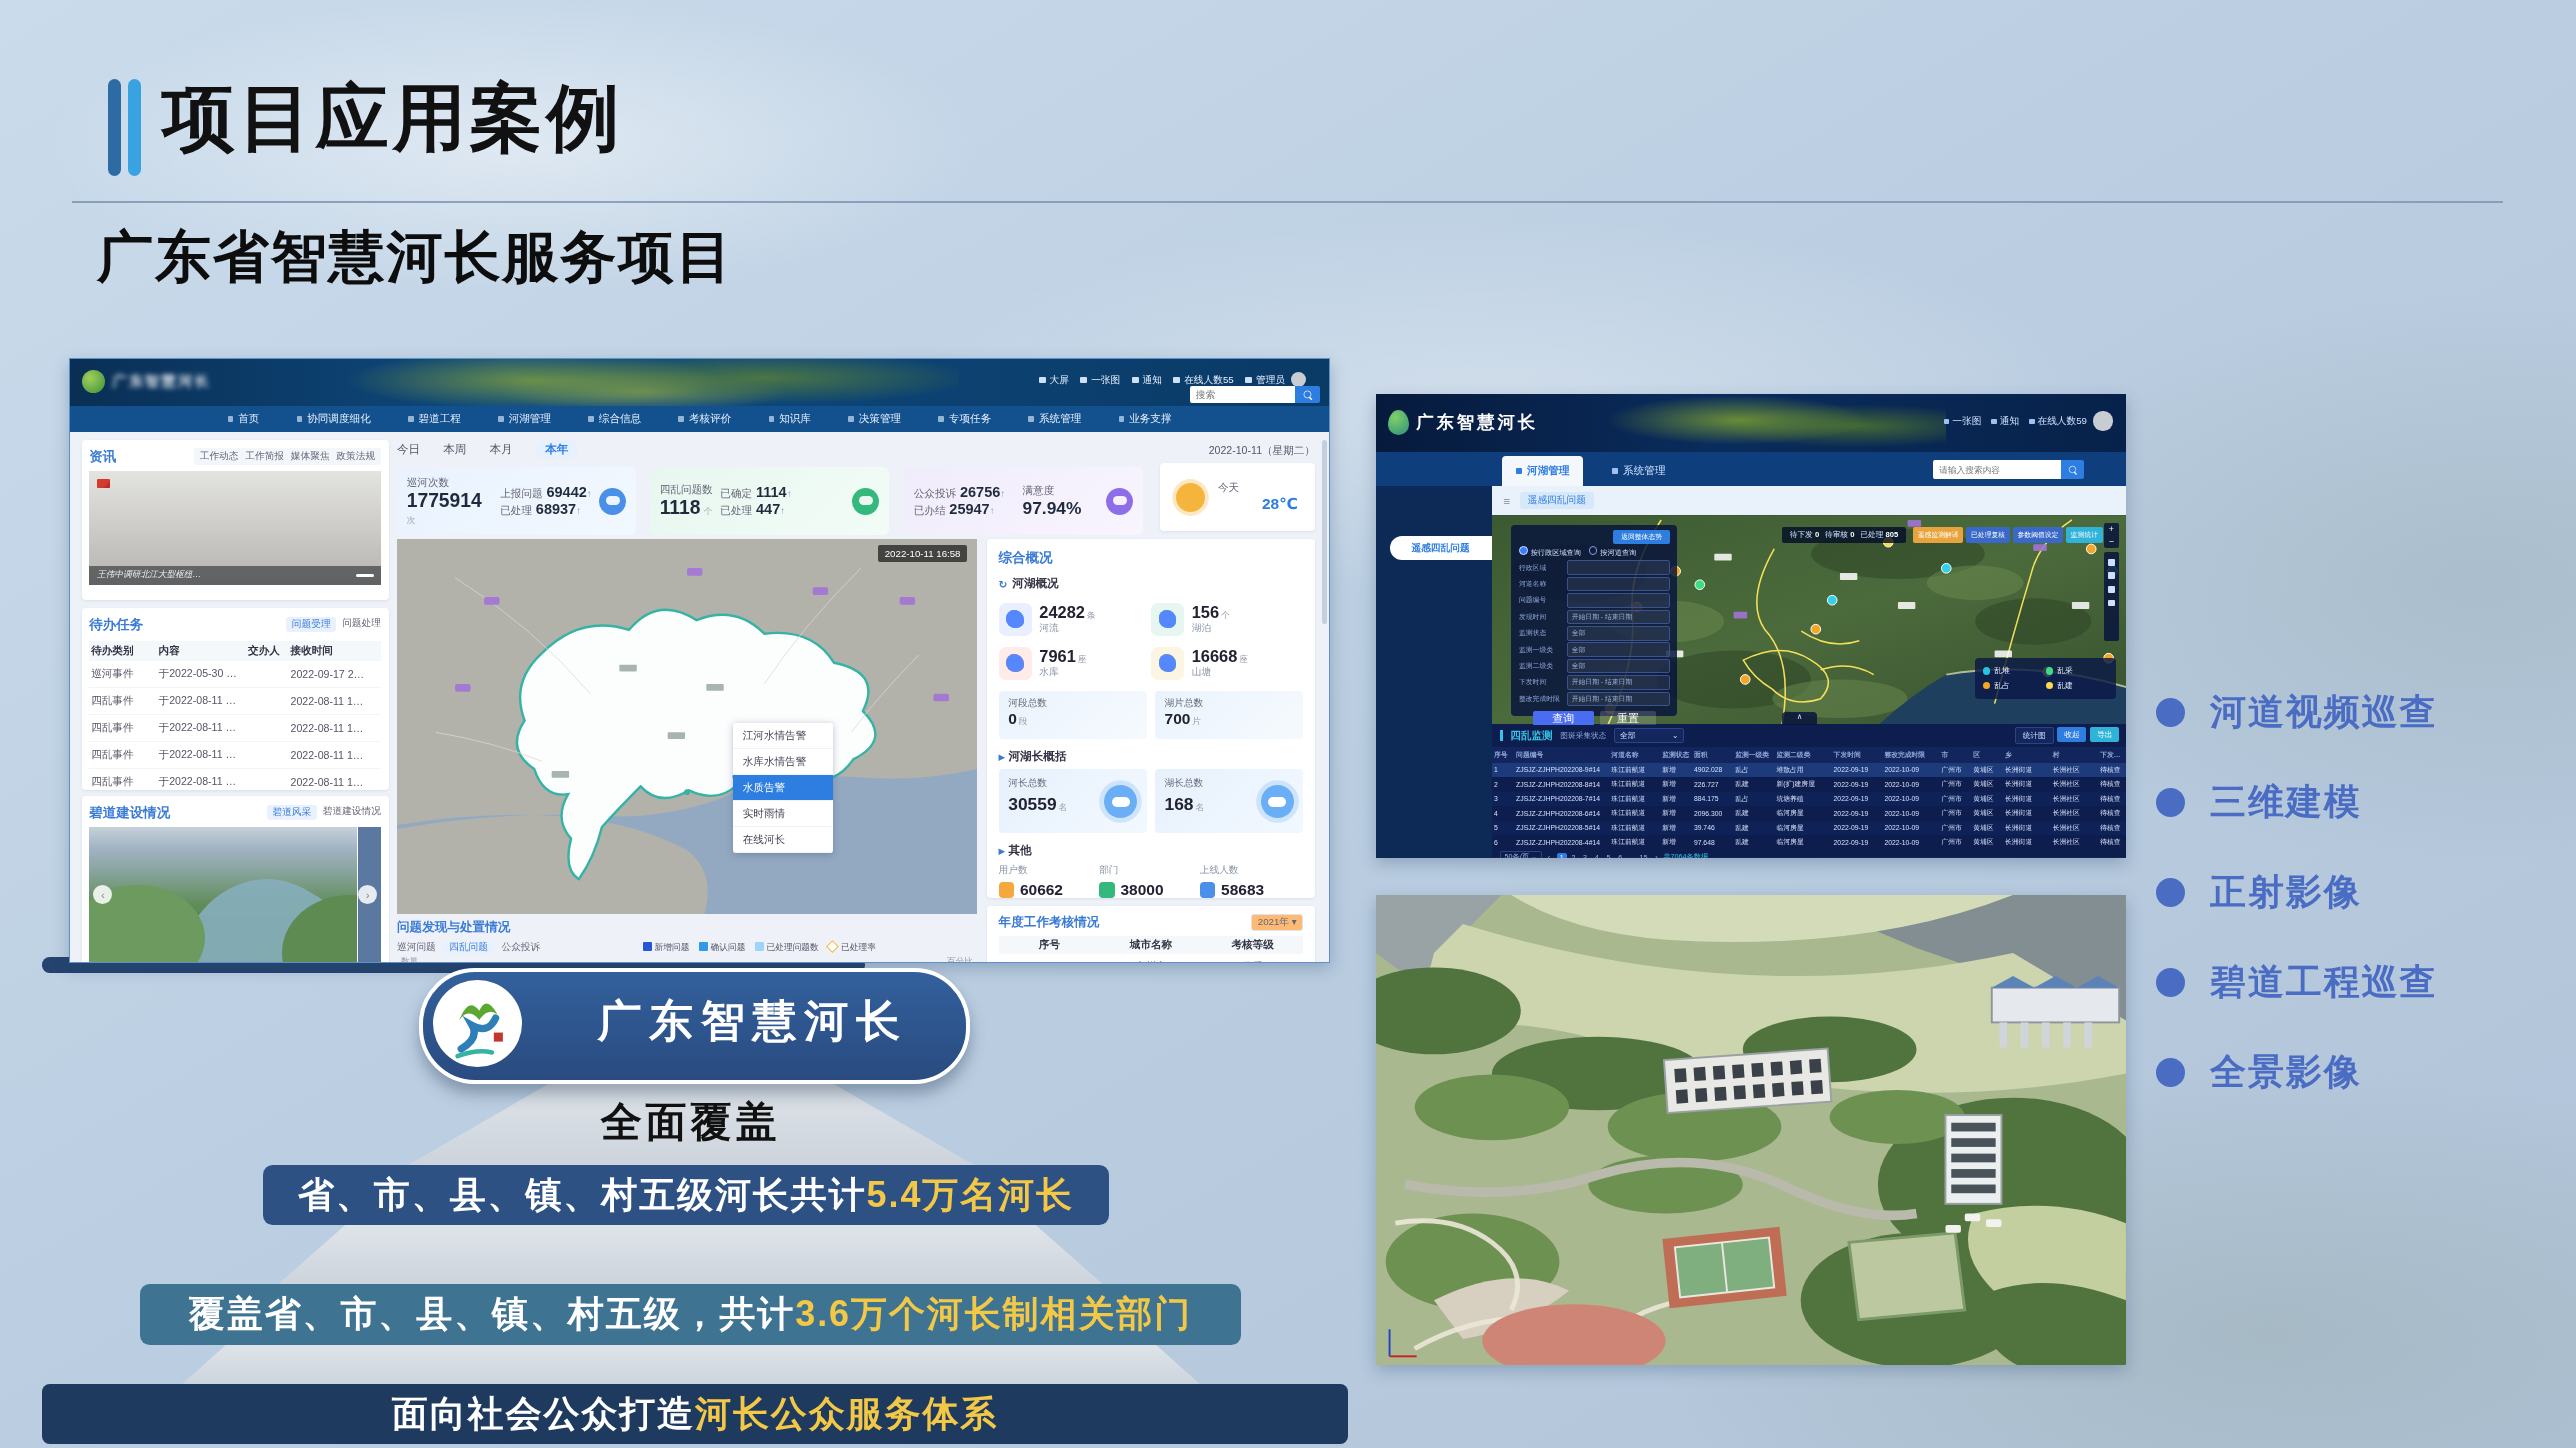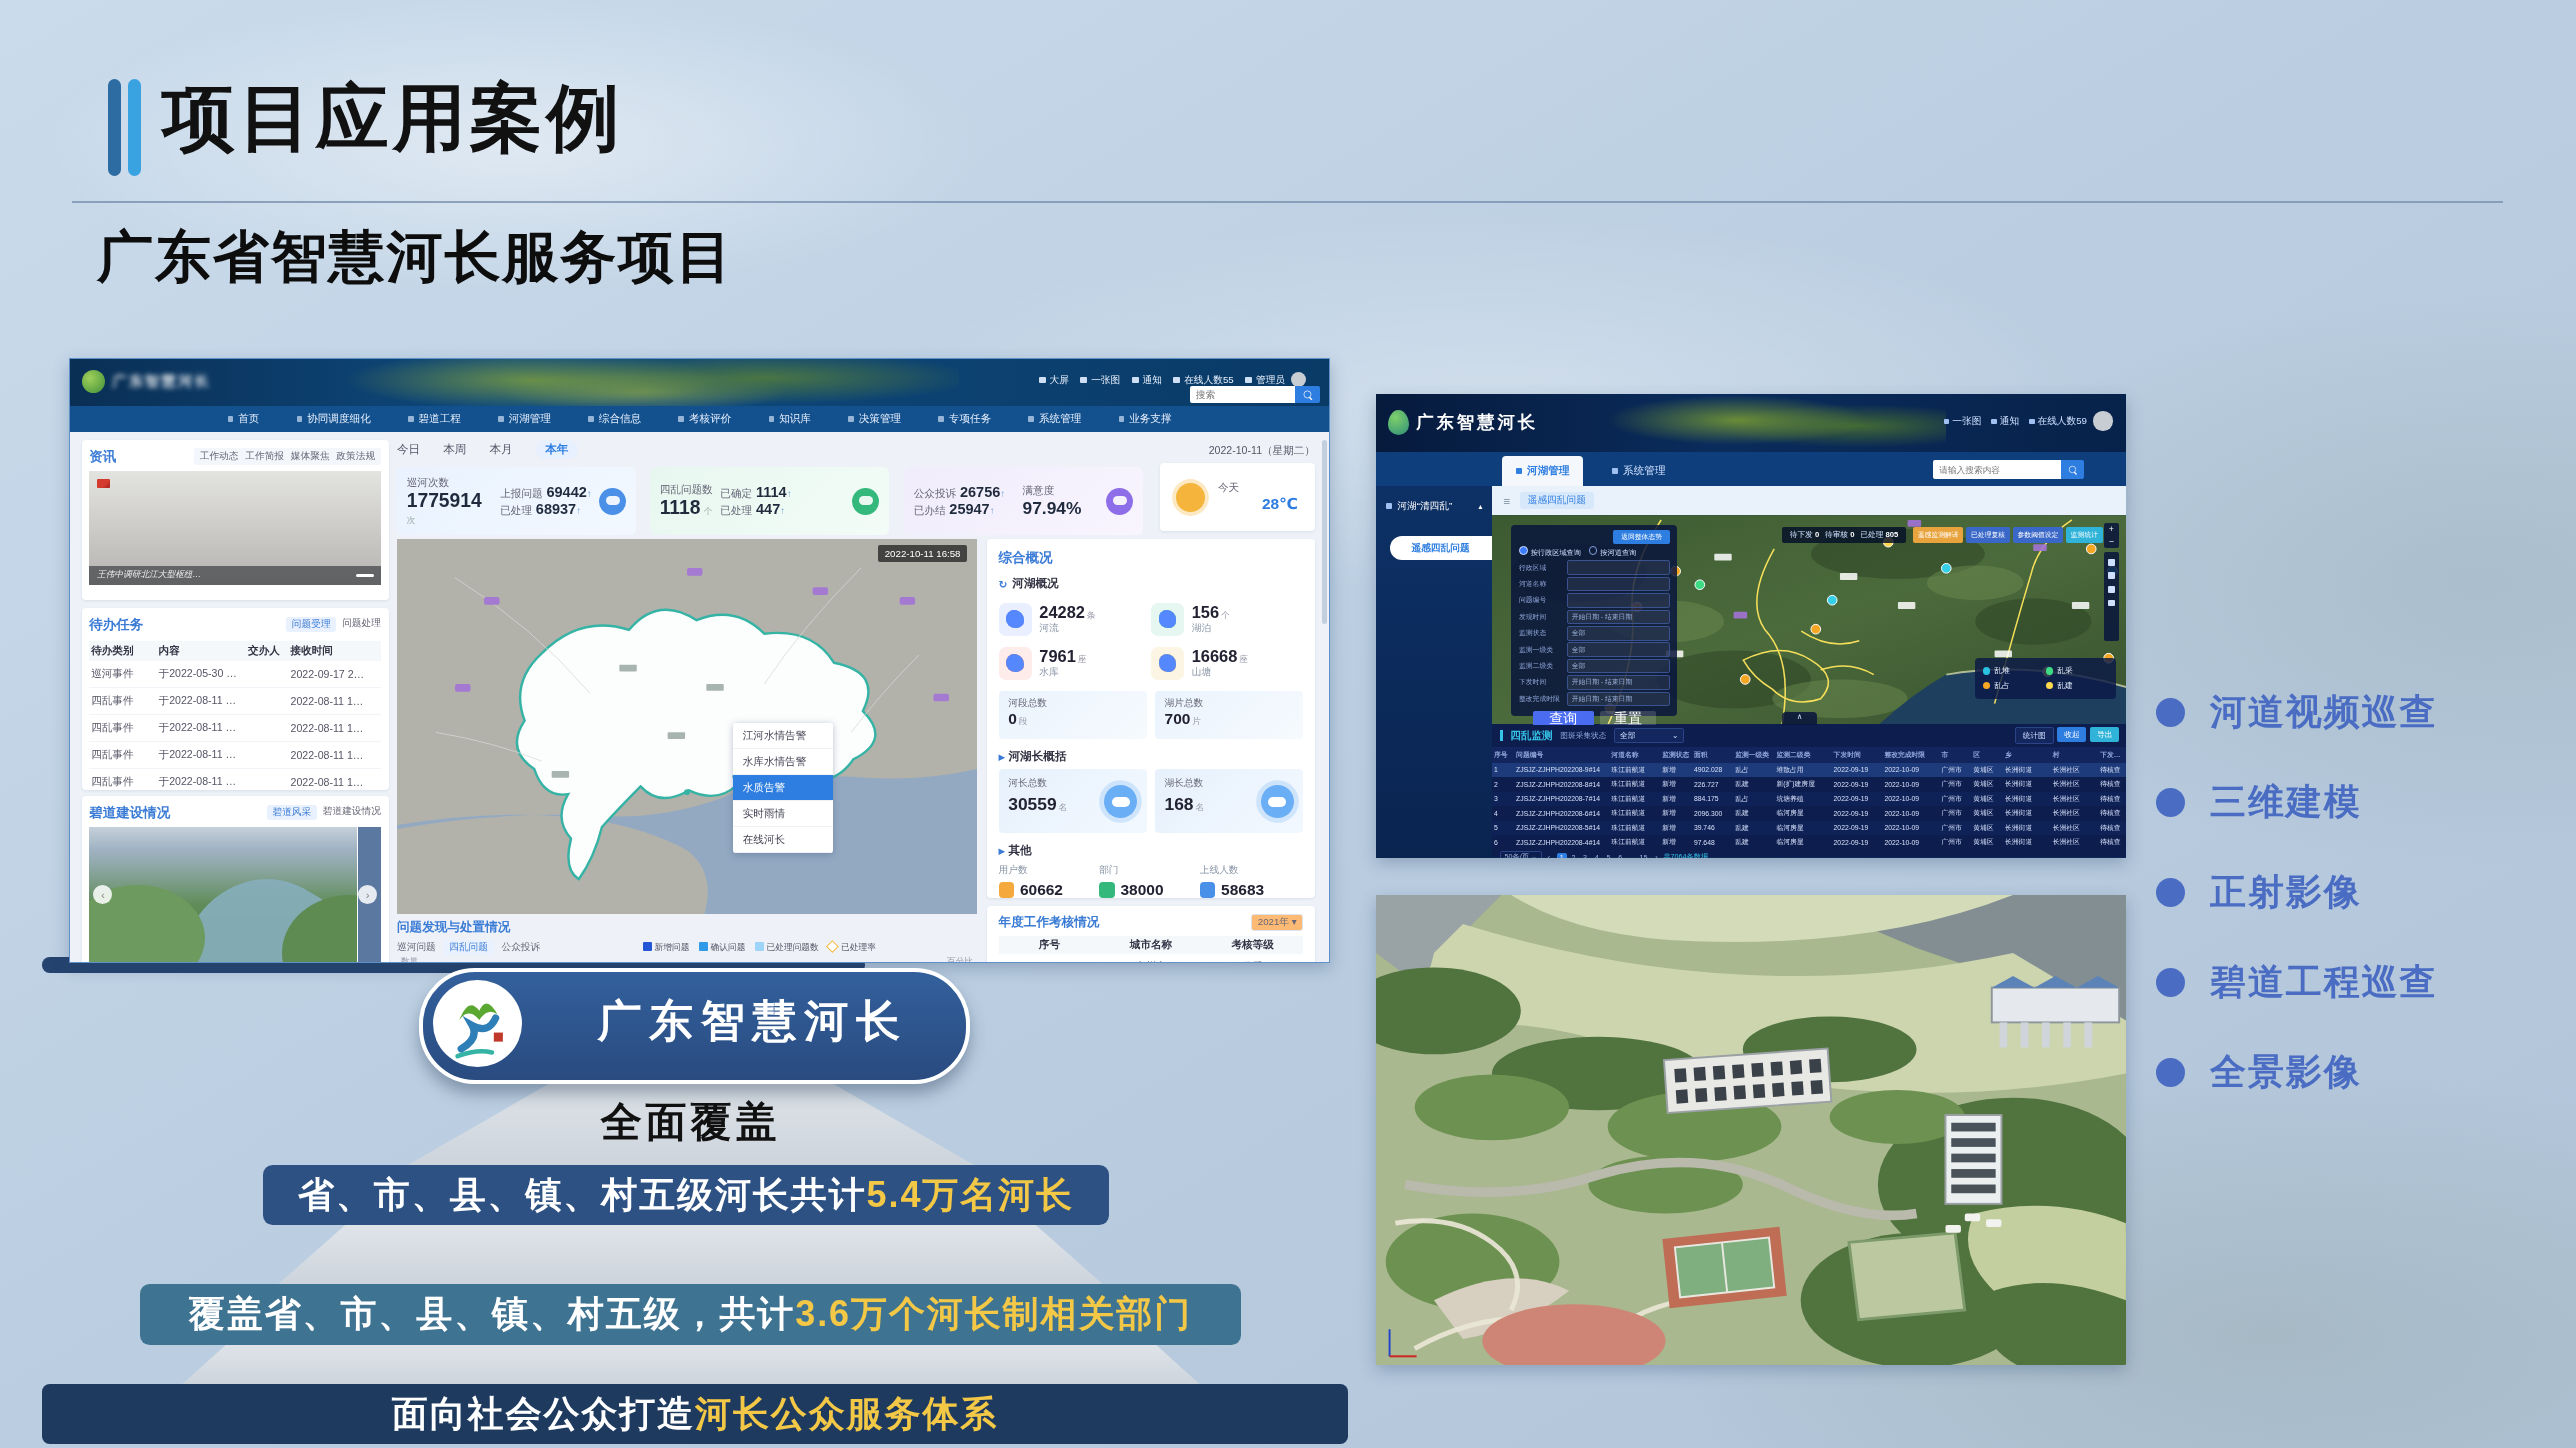--- a/index.html
+++ b/index.html
@@ -115,21 +115,21 @@
   .g-crumb{position:absolute;left:116px;top:92px;width:635px;height:29px;background:#e9f1fa;display:flex;align-items:center;gap:9.7px;padding-left:11.6px;box-sizing:border-box;color:#567;}
   .g-map{position:absolute;left:116px;top:121px;width:635px;height:210px;overflow:hidden;}
   .g-filter{position:absolute;left:19.3px;top:9.7px;width:166px;height:191px;background:rgba(8,20,60,.85);border-radius:3.9px;padding:5.8px 7.7px;box-sizing:border-box;z-index:4;}
   .g-frow{display:flex;align-items:center;height:16.4px;gap:3.9px;}
   .g-frow .fl{width:44px;font-size:6.8px;color:#8fa6d9;flex:none;white-space:nowrap;overflow:hidden;}
   .g-frow .fc{flex:1;height:12.6px;border:1px solid #3a5390;border-radius:1.9px;background:rgba(255,255,255,.07);
               font-size:6.8px;color:#9fb4dd;display:flex;align-items:center;padding:0 3.9px;white-space:nowrap;overflow:hidden;}
   .g-radio{display:flex;gap:7.7px;font-size:7.2px;color:#cfe0ff;align-items:center;height:15.5px;}
   .g-radio i{width:6.8px;height:6.8px;border-radius:50%;border:1px solid #7fa0e0;display:inline-block;margin-right:2.9px;}
   .g-radio .on i{background:#3d7bff;border-color:#cfe0ff;}
-  .g-btn{height:15.5px;border-radius:1.9px;font-size:14px;color:#fff;display:inline-flex;align-items:center;justify-content:center;padding:0 7.7px;}
+  .g-btn{height:15.5px;border-radius:1.9px;font-size:11px;color:#fff;display:inline-flex;align-items:center;justify-content:center;padding:0 7.7px;}
   .g-statbar{position:absolute;left:290px;top:11.6px;height:16.4px;background:rgba(5,15,40,.82);border-radius:1.9px;display:flex;align-items:center;gap:5.8px;padding:0 7.7px;font-size:7.7px;color:#cfe0ff;z-index:4;white-space:nowrap;}
   .g-statbar b{color:#fff;font-weight:bold;}
   .g-mapbtns{position:absolute;left:421px;top:11.6px;display:flex;gap:2.9px;z-index:4;}
   .g-mapbtns span{height:16.4px;border-radius:1.9px;font-size:6.8px;color:#fff;display:inline-flex;align-items:center;padding:0 4.8px;white-space:nowrap;}
   .g-mapbtns span:nth-of-type(1){background:#e8a33d;}
   .g-mapbtns span:nth-of-type(2),.g-mapbtns span:nth-of-type(3){background:#3a68c8;}
   .g-mapbtns span:nth-of-type(4){background:#2fb3d9;}
   .g-legend{position:absolute;left:483px;top:143px;width:126px;background:rgba(10,25,70,.82);border-radius:3.9px;padding:5.8px 7.7px;display:flex;flex-wrap:wrap;z-index:4;}
   .g-legend .itm{width:50%;display:flex;align-items:center;gap:3.9px;font-size:7.7px;color:#e6eeff;height:14.5px;}
   .g-legend .dot{width:7.7px;height:7.7px;border-radius:50%;}
@@ -727,27 +727,20 @@
       </div>
     <div class="g-tab" style="left:222px;color:#cfe0ff;" data-name="gis-tab-system">
         <i class="navic" data-name="tab-icon2"></i>
         <span>系统管理</span>
       </div>
     <div class="abs" style="right:42px;top:66px;display:flex;z-index:3;" data-name="gis-search">
       <input style="width: 116px; height: 19.3px; border: none; border-radius: 1.9px 0px 0px 1.9px; font-size: 8.7px; padding: 0px 5.8px;" data-name="gis-search-input" placeholder="请输入搜索内容">
       <span style="width:23px;height:19.3px;background:#2e7de0;border-radius:0 1.9px 1.9px 0;display:flex;align-items:center;justify-content:center;" data-name="gis-search-button">
           <i class="mag" style="transform:scale(.65);" data-name="gis-search-icon"></i>
         </span>
-    </div>
-    <div class="g-side" data-name="gis-sidebar">
-      <div style="padding:13.5px 9.7px;display:flex;align-items:center;gap:4.8px;font-size:9.7px;color:#fff;">
-        <i style="width:6.8px;height:6.8px;background:#9fc0f0;border-radius:1px;" data-name="folder-icon"></i>
-        <span data-name="sidebar-group-label">河湖“清四乱”</span>
-        <span style="margin-left:auto;font-size:7.7px;" data-name="collapse-caret-icon">▴</span>
-      </div>
     </div>
     <div class="g-pill" data-name="sidebar-item-siluan">遥感四乱问题</div>
     <div class="g-crumb" data-name="gis-breadcrumb-row">
       <span style="font-size:11.6px;color:#789;" data-name="menu-icon">≡</span>
       <span style="background:#d8e8fb;color:#2e7de0;border-radius:2.9px;padding:1.9px 7.7px;font-size:9.7px;" data-name="breadcrumb-chip">遥感四乱问题</span>
     </div>
 
     <div class="g-map" data-name="gis-satellite-map">
       <svg width="635" height="210" viewBox="0 0 657 217" data-name="satellite-graphic">
         <defs>

